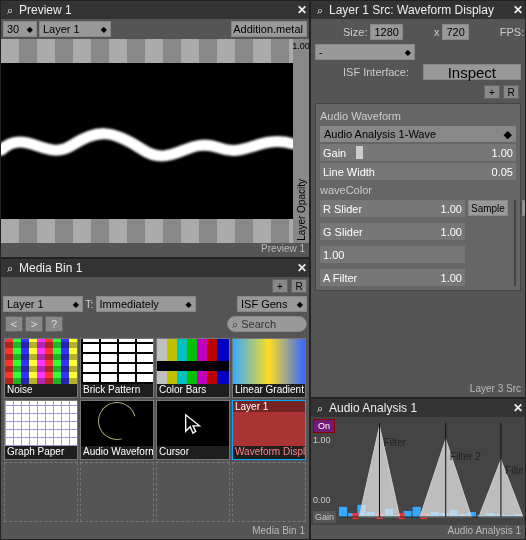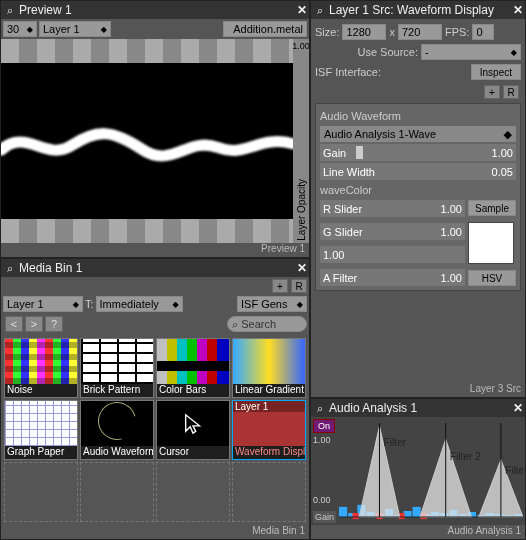--- a/index.html
+++ b/index.html
@@ -10,21 +10,21 @@
 .panel { background: #555; border: 1px solid #222; display: flex; flex-direction: column; }
 .panel-title { background: #333; height: 18px; display: flex; align-items: center; padding: 0 2px; gap: 2px; color: #eee; font-size: 12px; }
 .mag { width: 14px; text-align: center; font-size: 11px; }
 .title-text { flex: 1; white-space: nowrap; overflow: hidden; }
 .close-x { width: 14px; text-align: right; font-weight: bold; cursor: pointer; }
 .toolbar { height: 20px; display: flex; align-items: center; gap: 2px; padding: 1px 2px; border-radius: 6px; }
 .drop { background: #999; color: #000; border: 1px solid #888; font-size: 11px; height: 16px; display: inline-flex; align-items: center; justify-content: space-between; padding: 0 3px; gap: 4px; }
 .drop .arr { font-size: 8px; }
 .field { background: #999; color: #000; border: 1px solid #888; font-size: 11px; height: 16px; display: inline-flex; align-items: center; padding: 0 3px; text-align: center; }
 .ro-label { color: #ccc; }
-.btn { background: #999; color: #000; border: 1px solid #888; font-size: 10px; height: 16px; display: inline-flex; align-items: center; justify-content: center; padding: 0 8px; cursor: pointer; }
+.btn { background: #999; color: #000; border: 1px solid #888; font-size: 15px; height: 16px; display: inline-flex; align-items: center; justify-content: center; padding: 0 24px; cursor: pointer; }
 .spacer { flex: 1; }
 .preview-area { position: relative; flex: 1; background: #1a1a1a; }
 .checker { position: absolute; left: 0; right: 16px; height: 24px; background: repeating-linear-gradient(90deg, #aaa 0 18px, #888 18px 36px); }
 .checker.top { top: 0; }
 .checker.bot { bottom: 0; }
 .wave-canvas { position: absolute; left: 0; right: 16px; top: 24px; bottom: 24px; background: #000; overflow: hidden; }
 .wave-svg { width: 100%; height: 100%; }
 .vslider { position: absolute; right: 0; top: 0; bottom: 0; width: 16px; background: #888; display: flex; flex-direction: column; align-items: center; justify-content: space-between; padding: 2px 0; }
 .vslider .vt { writing-mode: vertical-rl; transform: rotate(180deg); font-size: 10px; color: #000; }
 .panel-footer { height: 14px; background: #555; text-align: right; padding: 0 4px; font-size: 10px; color: #bbb; }
@@ -55,21 +55,21 @@
 .grad-thumb { background: linear-gradient(90deg,#3af,#fd2,#36f); }
 .circle-thumb { background:#000; }
 .circle-thumb::after{ content:""; position:absolute; left:50%; top:45%; width:36px; height:36px; border:1px solid #aa7; border-radius:50%; transform:translate(-50%,-50%) rotate(30deg); border-right-color:transparent;}
 .cursor-thumb { background:#000; display:flex; align-items:center; justify-content:center; }
 .cursor-thumb svg { width:22px; height:22px; }
 .layer-thumb { background:#a33; }
 .layer-thumb .toplbl { position:absolute; top:0; left:0; right:0; background:rgba(0,0,0,0.3); color:#fff; font-size:10px; padding:0 2px; }
 .search-wrap { flex:1; display:flex; align-items:center; background:#999; border:1px solid #888; border-radius:10px; height:16px; padding:0 4px; gap:3px; color:#333; }
 .insp-body { padding: 4px; flex: 1; display: flex; flex-direction: column; gap: 2px; overflow:hidden;}
 .row { display: flex; align-items: center; gap: 3px; height: 18px; }
-.row .lab { color: #ccc; }
+.row .lab { color: #ccc; margin-left: 28px; }
 .inset { background:#666; border:1px solid #444; padding:4px; display:flex; flex-direction:column; gap:2px; }
 .hdr { color:#ccc; height:16px; display:flex; align-items:center; }
 .fullsel { background:#888; color:#000; height:16px; display:flex; align-items:center; justify-content:space-between; padding:0 4px; }
 .slider-row { background:#777; height:17px; display:flex; align-items:center; padding:0 3px; position:relative; color:#fff; }
 .slider-row .sn { flex:1; }
 .slider-row .sv { }
 .slider-thumb { position:absolute; top:2px; bottom:2px; width:7px; background:#ccc; }
 .rgb-block { display:flex; gap:3px; }
 .rgb-left { flex:1; display:flex; flex-direction:column; gap:6px; }
 .swatch { width:46px; background:#fff; border:1px solid #444; }
@@ -94,21 +94,21 @@
       <div class="toolbar">
         <span class="drop" style="width:34px">
             <span>30</span>
             <span class="arr">◆</span>
           </span>
         <span class="drop" style="width:72px">
             <span>Layer 1</span>
             <span class="arr">◆</span>
           </span>
         <span class="spacer"></span>
-        <span class="field" style="width:84px;justify-content:flex-end">Addition.metal</span>
+        <span class="field" style="width:76px;justify-content:flex-end">Addition.metal</span>
       </div>
       <div class="preview-area">
         <div class="checker top"></div>
         <div class="wave-canvas">
           <svg class="wave-svg" viewBox="0 0 290 170" preserveAspectRatio="none">
             <path d="M0 95 C 25 70, 45 108, 70 90 S 110 72, 140 94 S 185 80, 215 92 S 255 78, 290 88" stroke="#fff" stroke-width="12" fill="none" stroke-linecap="round" filter="blur(1px)"></path>
             <path d="M0 95 C 25 70, 45 108, 70 90 S 110 72, 140 94 S 185 80, 215 92 S 255 78, 290 88" stroke="#fff" stroke-width="4" fill="none" stroke-linecap="round"></path>
           </svg>
         </div>
         <div class="checker bot"></div>
@@ -129,21 +129,21 @@
       <div class="small-icons">
         <span class="mini">+</span>
         <span class="mini">R</span>
       </div>
       <div class="bin-row">
         <span class="drop" style="width:80px">
             <span>Layer 1</span>
             <span class="arr">◆</span>
           </span>
         <span class="ro-label">T:</span>
-        <span class="drop" style="width:87px">
+        <span class="drop" style="width:100px">
             <span>Immediately</span>
             <span class="arr">◆</span>
           </span>
         <span class="spacer"></span>
         <span class="drop" style="width:70px">
             <span>ISF Gens</span>
             <span class="arr">◆</span>
           </span>
       </div>
       <div class="bin-row">
@@ -217,21 +217,20 @@
       <div class="insp-body">
         <div class="row">
           <span class="lab">Size:</span>
           <span class="field" style="width:44px">1280</span>
           <span class="lab">x</span>
           <span class="field" style="width:44px">720</span>
           <span class="lab">FPS:</span>
           <span class="field" style="width:22px">0</span>
         </div>
         <div class="row">
-          <span class="lab" style="flex:1;text-align:right">Use Source:</span>
           <span class="drop" style="width:100px">
               <span>-</span>
               <span class="arr">◆</span>
             </span>
         </div>
         <div class="row">
           <span class="lab" style="flex:1">ISF Interface:</span>
           <span class="btn">Inspect</span>
         </div>
         <div class="small-icons">
@@ -265,21 +264,21 @@
                   <span class="sv">1.00</span>
                 </div>
               <div class="slider-row">
                   <span class="sv">1.00</span>
                 </div>
               <div class="slider-row">
                   <span class="sn">A Filter</span>
                   <span class="sv">1.00</span>
                 </div>
             </div>
-            <div style="display:flex;flex-direction:column;gap:6px;width:48px">
+            <div style="display:flex;flex-direction:row;gap:6px;width:48px">
               <span class="btn" style="height:16px;padding:0 2px;font-size:10px">Sample</span>
               <div class="swatch" style="flex:1"></div>
               <span class="btn" style="height:16px">HSV</span>
             </div>
           </div>
         </div>
       </div>
       <div class="panel-footer">Layer 3 Src</div>
     </div>
 

